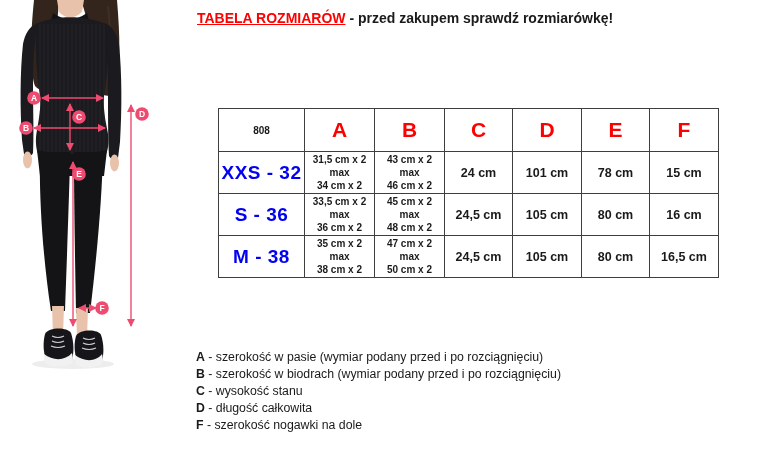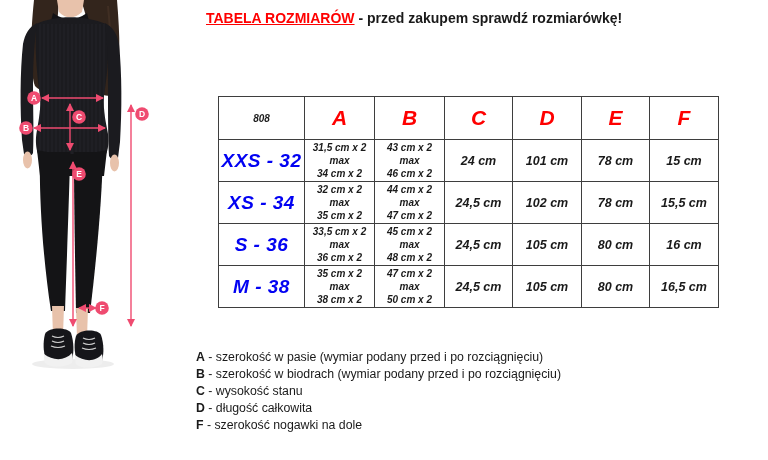--- a/index.html
+++ b/index.html
@@ -1,29 +1,29 @@
 <!DOCTYPE html>
 <html><head>
 <meta charset="utf-8">
 <style>
   html,body { margin:0; padding:0; background:#ffffff; }
   body { width:768px; height:460px; font-family:"Liberation Sans", sans-serif; }
   .canvas { position:relative; width:768px; height:460px; background:#fff; overflow:hidden; }
 
   
-  .header { position:absolute; left:206px; top:10px; white-space:nowrap; }
+  .header { position:absolute; left:197px; top:10px; white-space:nowrap; }
   .title-line { font-size:14px; font-weight:bold; color:#1a1a1a; }
   .title { color:#fe0000; text-decoration:underline; }
   .subtitle { color:#1a1a1a; }
   .bullets { position:absolute; left:208px; top:26px; margin:0; padding:0 0 0 13px; list-style:disc;
              font-size:13px; font-weight:bold; color:#1a1a1a; }
   .bullets li { line-height:16px; margin:1px 0; }
 
   
-  .size-table { position:absolute; left:218px; top:96px; border-collapse:collapse; table-layout:fixed;font-style:italic; }
+  .size-table { position:absolute; left:218px; top:108px; border-collapse:collapse; table-layout:fixed; }
   .size-table th, .size-table td { border:1px solid #3e3e3e; padding:0; text-align:center; vertical-align:middle; }
   .size-table thead tr { height:43px; }
   .size-table tbody tr { height:42px; }
   .cell-code  { font-size:10px; font-weight:bold; color:#1a1a1a; }
   .cell-col   { font-size:21px; font-weight:bold; color:#fe0000; }
   .cell-size  { font-size:19px; font-weight:bold; color:#0202f2; letter-spacing:0.5px; }
   .cell-multi { font-size:10px; font-weight:bold; color:#1a1a1a; line-height:13px; white-space:pre-line; }
   .cell-single{ font-size:12.5px; font-weight:bold; color:#1a1a1a;margin-left:8px; }
 
   
@@ -143,33 +143,20 @@
 34 cm x 2</td>
         <td class="cell-multi">43 cm x 2
 max
 46 cm x 2</td>
         <td class="cell-single">24 cm</td>
         <td class="cell-single">101 cm</td>
         <td class="cell-single">78 cm</td>
         <td class="cell-single">15 cm</td>
       </tr>
       <tr>
-        <td class="cell-size">XS - 34</td>
-        <td class="cell-multi">32 cm x 2
-max
-35 cm x 2</td>
-        <td class="cell-multi">44 cm x 2
-max
-47 cm x 2</td>
-        <td class="cell-single">24,5 cm</td>
-        <td class="cell-single">102 cm</td>
-        <td class="cell-single">78 cm</td>
-        <td class="cell-single">15,5 cm</td>
-      </tr>
-      <tr>
         <td class="cell-size">S - 36</td>
         <td class="cell-multi">33,5 cm x 2
 max
 36 cm x 2</td>
         <td class="cell-multi">45 cm x 2
 max
 48 cm x 2</td>
         <td class="cell-single">24,5 cm</td>
         <td class="cell-single">105 cm</td>
         <td class="cell-single">80 cm</td>

